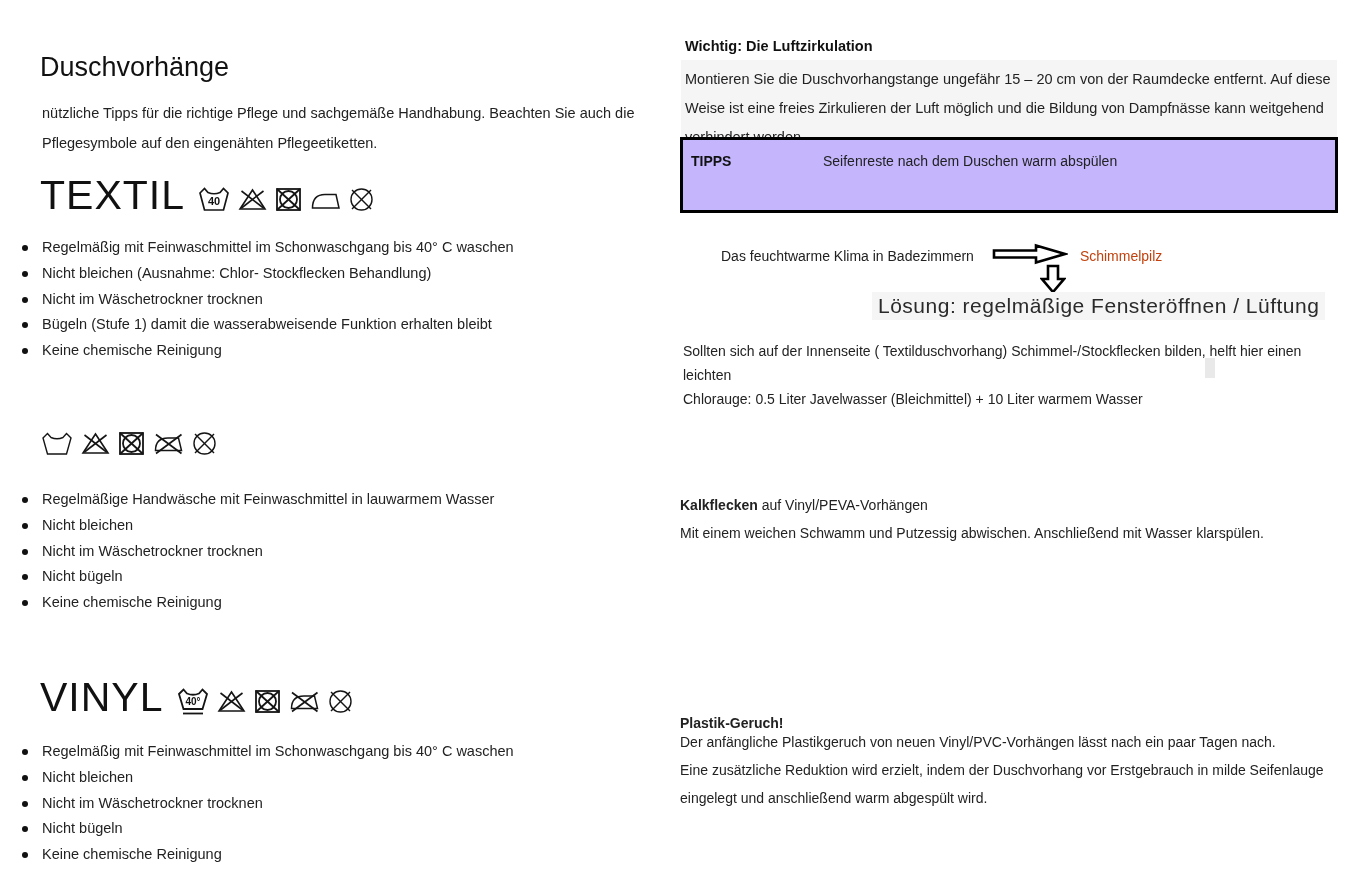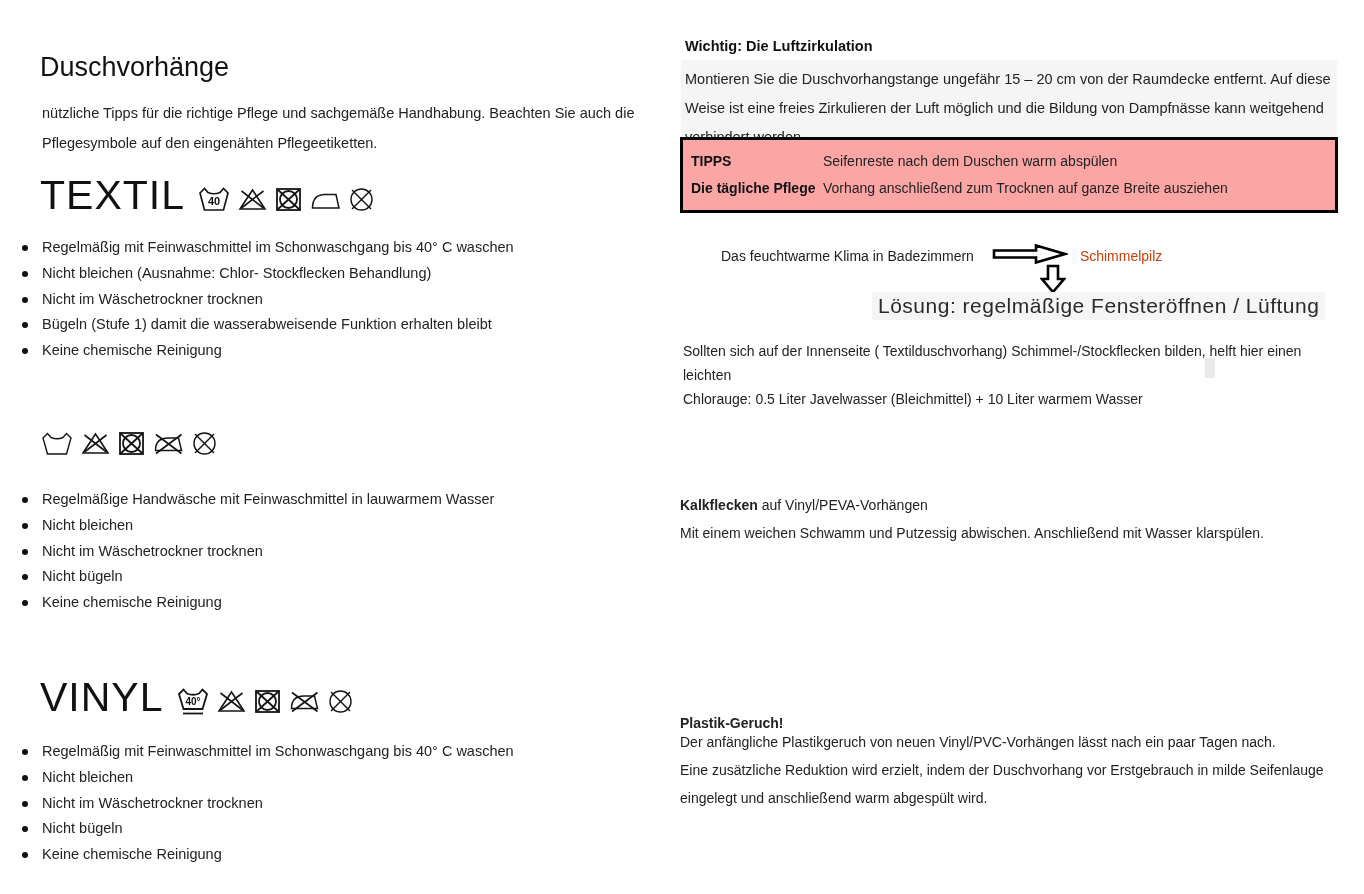--- a/index.html
+++ b/index.html
@@ -42,21 +42,21 @@
   }
 
   
   .bold { font-weight: bold; margin-top: 9px; }
   .r-title { font-size: 14.5px; font-weight: bold; color: #111; }
   .r-para { font-size: 14.5px; line-height: 29px; color: #222; }
   .tinted { background: #f5f5f5; }
 
   .tipps-box {
     border: 3px solid #000;
-    background: #fca5a5;
+    background: #c4b5fd;
     padding: 8px 0 10px 8px;
   }
   .tipps-row { display: flex; align-items: baseline; }
   .tipps-label { width: 132px; flex: 0 0 132px; font-size: 14px; font-weight: bold; color: #111; line-height: 27px; }
   .tipps-text { font-size: 14px; color: #222; line-height: 27px; }
 
   .klima-row { display: flex; align-items: center; margin-left: 36px; }
   .klima-text { font-size: 14px; color: #222; }
   .arrow-right-wrap { margin: 0 10px 0 18px; }
   .schimmel-label { font-size: 14px; color: #c2410c; margin-left: 2px; }
@@ -220,24 +220,20 @@
   </ul>
 
 <div class="abs r-title" style="left:685px; top:38px;">Wichtig: Die Luftzirkulation</div>
 
 <p class="abs r-para tinted" style="left:681px; top:60px; width:656px; padding:5px 6px 8px 4px;">Montieren Sie die Duschvorhangstange ungefähr 15 – 20 cm von der Raumdecke entfernt. Auf diese Weise ist eine freies Zirkulieren der Luft möglich und die Bildung von Dampfnässe kann weitgehend verhindert werden.</p>
 
 <div class="abs tipps-box" style="left:680px; top:137px; width:658px; height:76px;">
   <div class="tipps-row">
     <span class="tipps-label">TIPPS</span>
     <span class="tipps-text">Seifenreste nach dem Duschen warm abspülen</span>
-  </div>
-  <div class="tipps-row">
-    <span class="tipps-label">Die tägliche Pflege</span>
-    <span class="tipps-text">Vorhang anschließend zum Trocknen auf ganze Breite ausziehen</span>
   </div>
 </div>
 
 <div class="abs klima-row" style="left:685px; top:242px;">
   <span class="klima-text">Das feuchtwarme Klima in Badezimmern</span>
   <span class="arrow-right-wrap">
     <svg width="76" height="24" viewBox="0 0 76 24">
       <path d="M2 8.5 H44 V3.5 L73 12 L44 20.5 V15.5 H2 Z" fill="#ffffff" stroke="#000" stroke-width="2.6" stroke-linejoin="miter"></path>
     </svg>
   </span>

